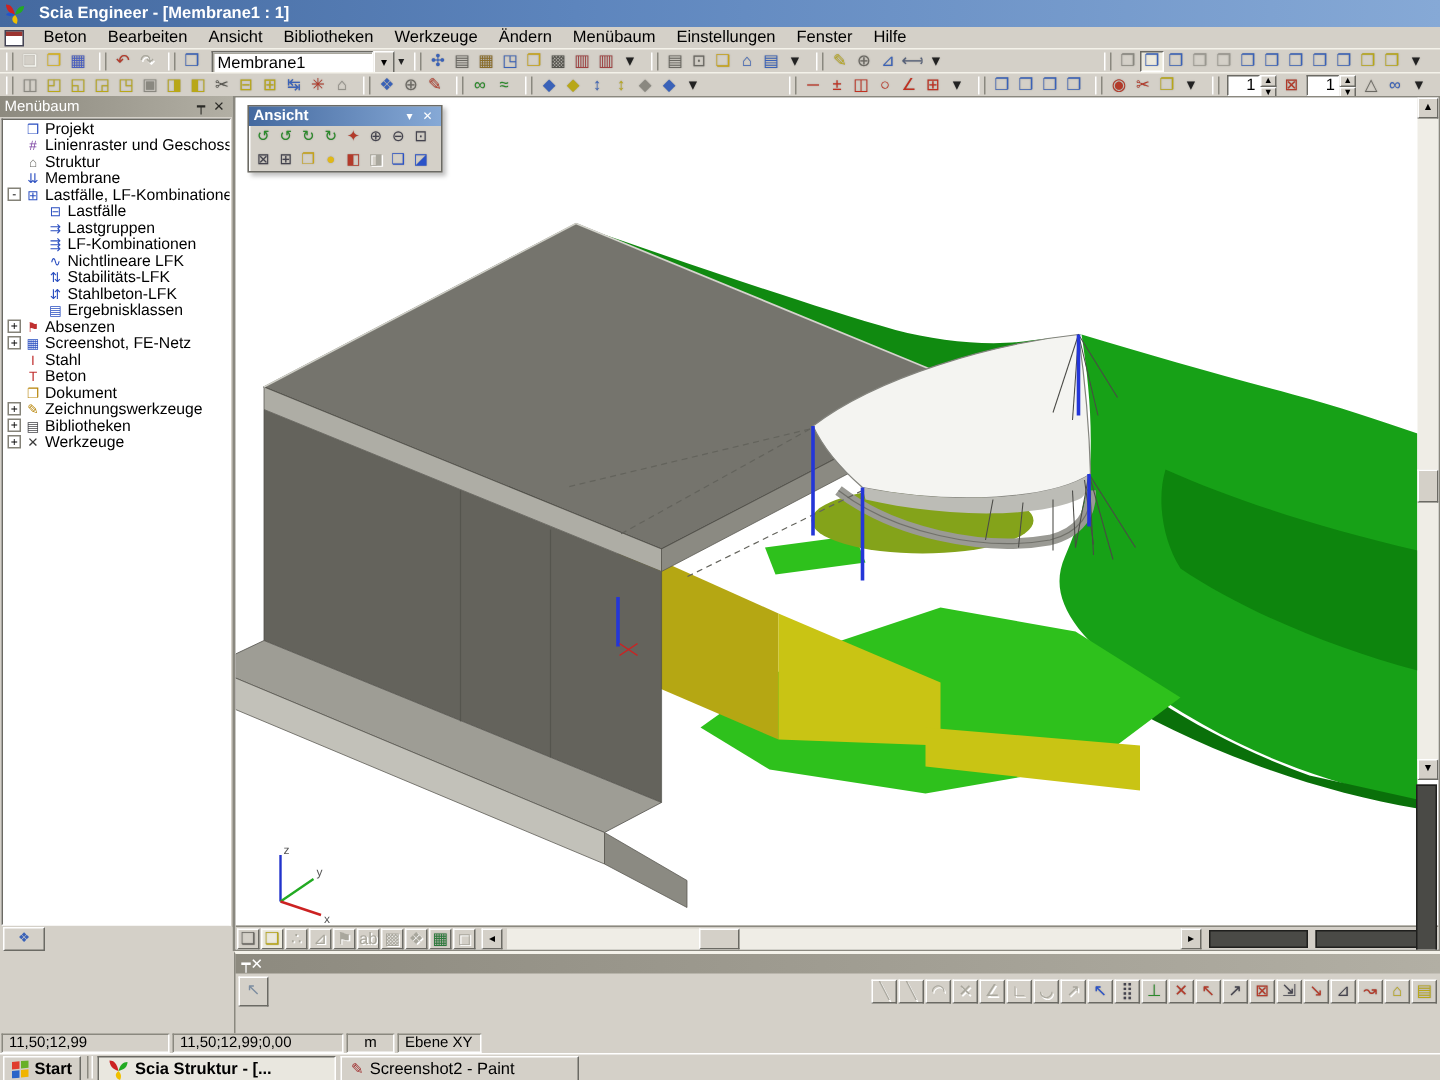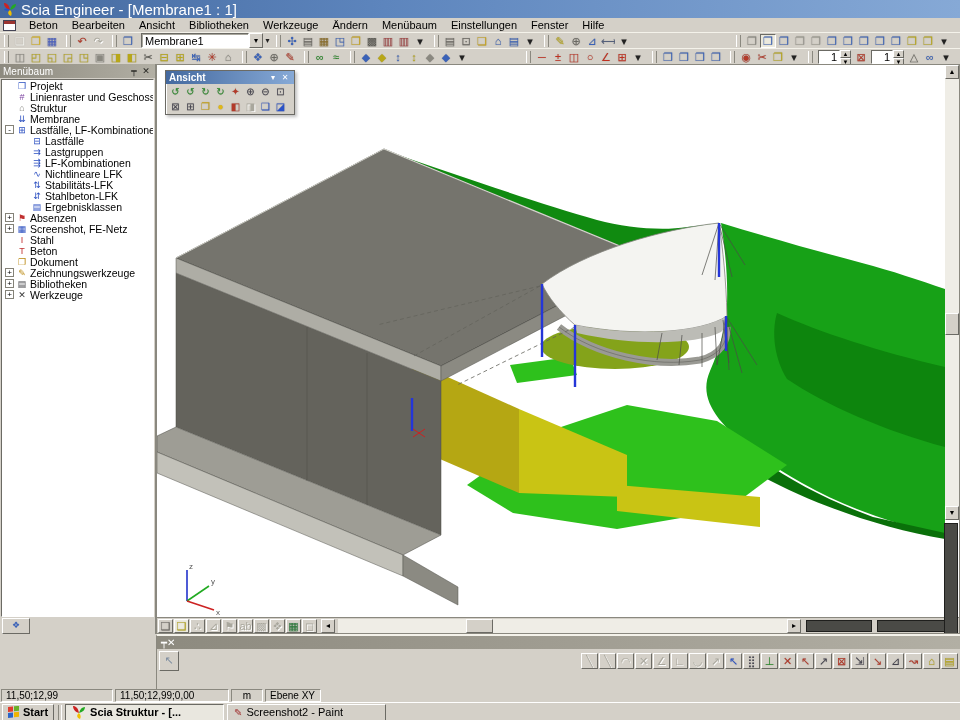--- a/index.html
+++ b/index.html
@@ -3,41 +3,41 @@
 <meta charset="utf-8">
 <style>
   html,body{margin:0;padding:0;background:#555;}
   #app{position:relative;width:960px;height:720px;overflow:hidden;background:#d4d0c8;
        font-family:"Liberation Sans",sans-serif;font-size:11px;color:#000;-webkit-font-smoothing:none;}
 
   
   .titlebar{position:absolute;left:0;top:0;width:960px;height:18px;
     background:linear-gradient(90deg,#44699f 0%,#5d85bd 40%,#86a9d6 100%);
     display:flex;align-items:center;padding-left:3px;box-sizing:border-box;}
-  .titlebar .ttext{color:#fff;font-weight:normal;font-size:15px;margin-left:4px;white-space:nowrap;}
+  .titlebar .ttext{color:#fff;font-weight:bold;font-size:11px;margin-left:9px;white-space:nowrap;}
   .applogo{width:14px;height:14px;display:inline-block;}
 
   
   .menubar{position:absolute;left:0;top:18px;width:960px;height:14px;display:flex;align-items:center;
     background:#d4d0c8;border-bottom:1px solid #c0beb6;}
   .childico{width:13px;height:11px;margin:0 6px 0 3px;border:1px solid #445;
     background:linear-gradient(#9c3430 0 3px,#fff 3px);box-sizing:border-box;}
   .menuitem{padding:0 7px;height:13px;line-height:13px;cursor:default;}
 
   
   .tbrow{position:absolute;left:0;width:960px;height:16px;background:#d4d0c8;display:flex;align-items:center;
     border-top:1px solid #f4f2ea;box-sizing:border-box;}
   .tb-group{display:flex;align-items:center;height:16px;padding:0 2px 0 4px;position:relative;}
   .tb-group::before{content:"";width:3px;height:12px;border-left:1px solid #fff;border-right:1px solid #8a887f;margin-right:3px;}
   .ticon{width:16px;height:14px;line-height:13px;text-align:center;font-size:11px;display:inline-block;
     text-shadow:0 0 1px rgba(40,40,40,.35);cursor:default;border:1px solid transparent;box-sizing:border-box;overflow:hidden;}
   .ticon.disabled{color:#a9a79d !important;text-shadow:1px 1px 0 #fff;}
   .ticon.pressed{background:#eceade;border-color:#6b6a64 #fff #fff #6b6a64;}
   .dd{width:9px;height:14px;line-height:13px;font-size:8px;text-align:center;color:#222;}
-  .combo{display:flex;align-items:center;height:14px;margin-left:3px;}
+  .combo{display:flex;align-items:flex-start;height:14px;margin-left:3px;}
   .combo .cbox{width:108px;height:15px;background:#fff;border:1px solid;border-color:#6b6a64 #fff #fff #6b6a64;
     box-shadow:inset 1px 1px 0 #a9a79d;padding:0 3px;line-height:14px;box-sizing:border-box;}
   .combo .cbtn{width:14px;height:15px;background:#d4d0c8;border:1px solid;border-color:#fff #6b6a64 #6b6a64 #fff;
     font-size:8px;text-align:center;line-height:13px;box-sizing:border-box;}
   .spin{display:flex;height:14px;margin:0 2px;}
   .spin .sval{width:22px;background:#fff;border:1px solid;border-color:#6b6a64 #fff #fff #6b6a64;text-align:right;
     padding-right:2px;line-height:12px;box-sizing:border-box;}
   .spin .sarr{width:11px;display:flex;flex-direction:column;}
   .spin .sarr span{flex:1;font-size:6px;line-height:6px;text-align:center;background:#d4d0c8;
     border:1px solid;border-color:#fff #6b6a64 #6b6a64 #fff;}
@@ -105,21 +105,21 @@
   .cmdinput{height:16px;margin:0 1px;background:#fff;border:1px solid;border-color:#6b6a64 #fff #fff #6b6a64;
     line-height:15px;padding-left:4px;}
 
   
   .statusbar{position:absolute;left:0;top:689px;width:960px;height:13px;background:#d4d0c8;display:flex;font-size:10px;align-items:flex-end;}
   .scell{border:1px solid;border-color:#8a887f #fff #fff #8a887f;margin:0 1px;padding:0 4px;line-height:11px;
     box-sizing:border-box;white-space:nowrap;overflow:hidden;}
 
   
   .taskbar{position:absolute;left:0;top:702px;width:960px;height:18px;background:#d4d0c8;
-    border-top:1px solid #fff;display:flex;align-items:center;padding-top:1px;box-sizing:border-box;}
+    border-top:1px solid #fff;display:flex;align-items:flex-start;padding-top:1px;box-sizing:border-box;}
   .startbtn{height:15px;display:flex;align-items:center;gap:3px;padding:0 5px;margin-left:2px;
     font-weight:bold;font-size:11px;border:1px solid;border-color:#fff #6b6a64 #6b6a64 #fff;background:#d4d0c8;}
   .taskbtn{height:15px;display:flex;align-items:center;gap:4px;padding:0 6px;margin-left:3px;width:145px;
     border:1px solid;border-color:#fff #6b6a64 #6b6a64 #fff;background:#d4d0c8;white-space:nowrap;overflow:hidden;}
   .taskbtn.active{background:#e9e7df;border-color:#6b6a64 #fff #fff #6b6a64;font-weight:bold;}
   .tb-sep{width:2px;height:15px;border-left:1px solid #8a887f;border-right:1px solid #fff;margin-left:4px;}
 
   
   .f-patch{fill:var(--patch);} .f-terrain{fill:var(--terrain);} .f-terrain-dark{fill:var(--terrain_dark);}
   .f-terrain-deep{fill:var(--terrain_deep);} .f-lawn{fill:var(--lawn);}

